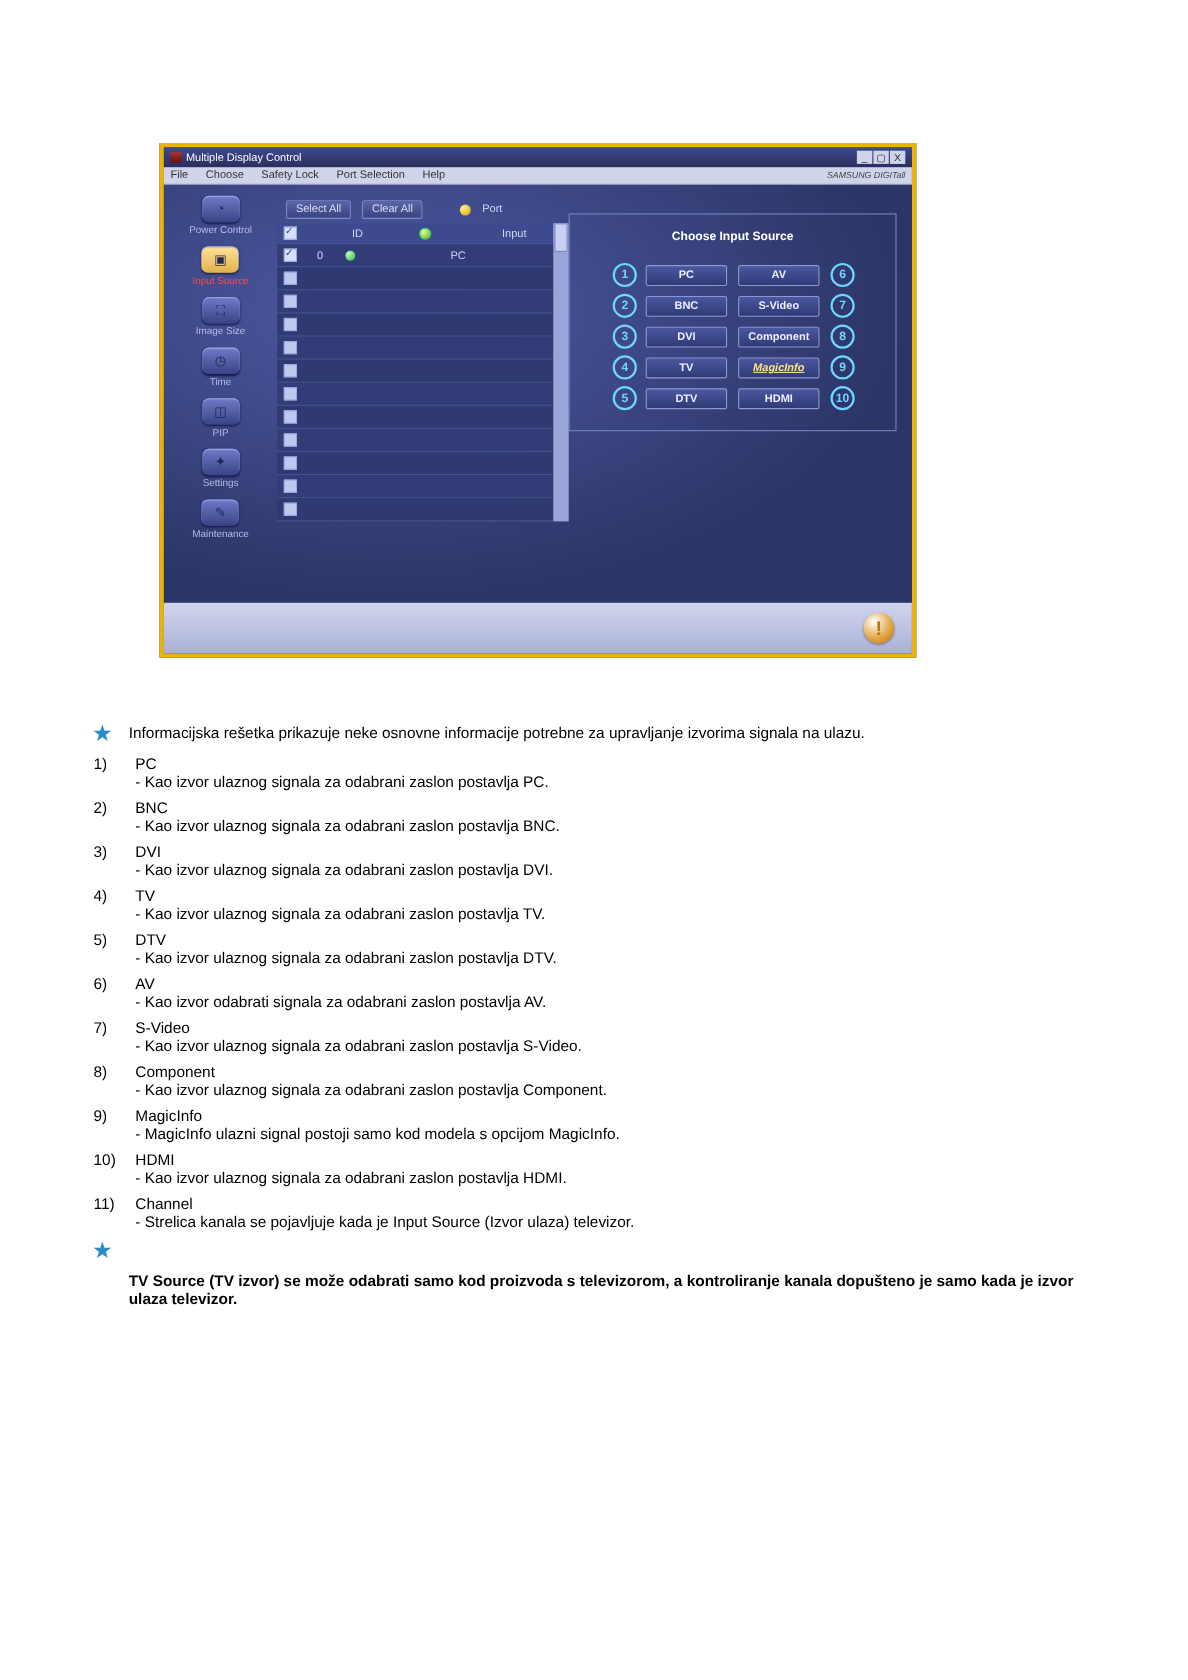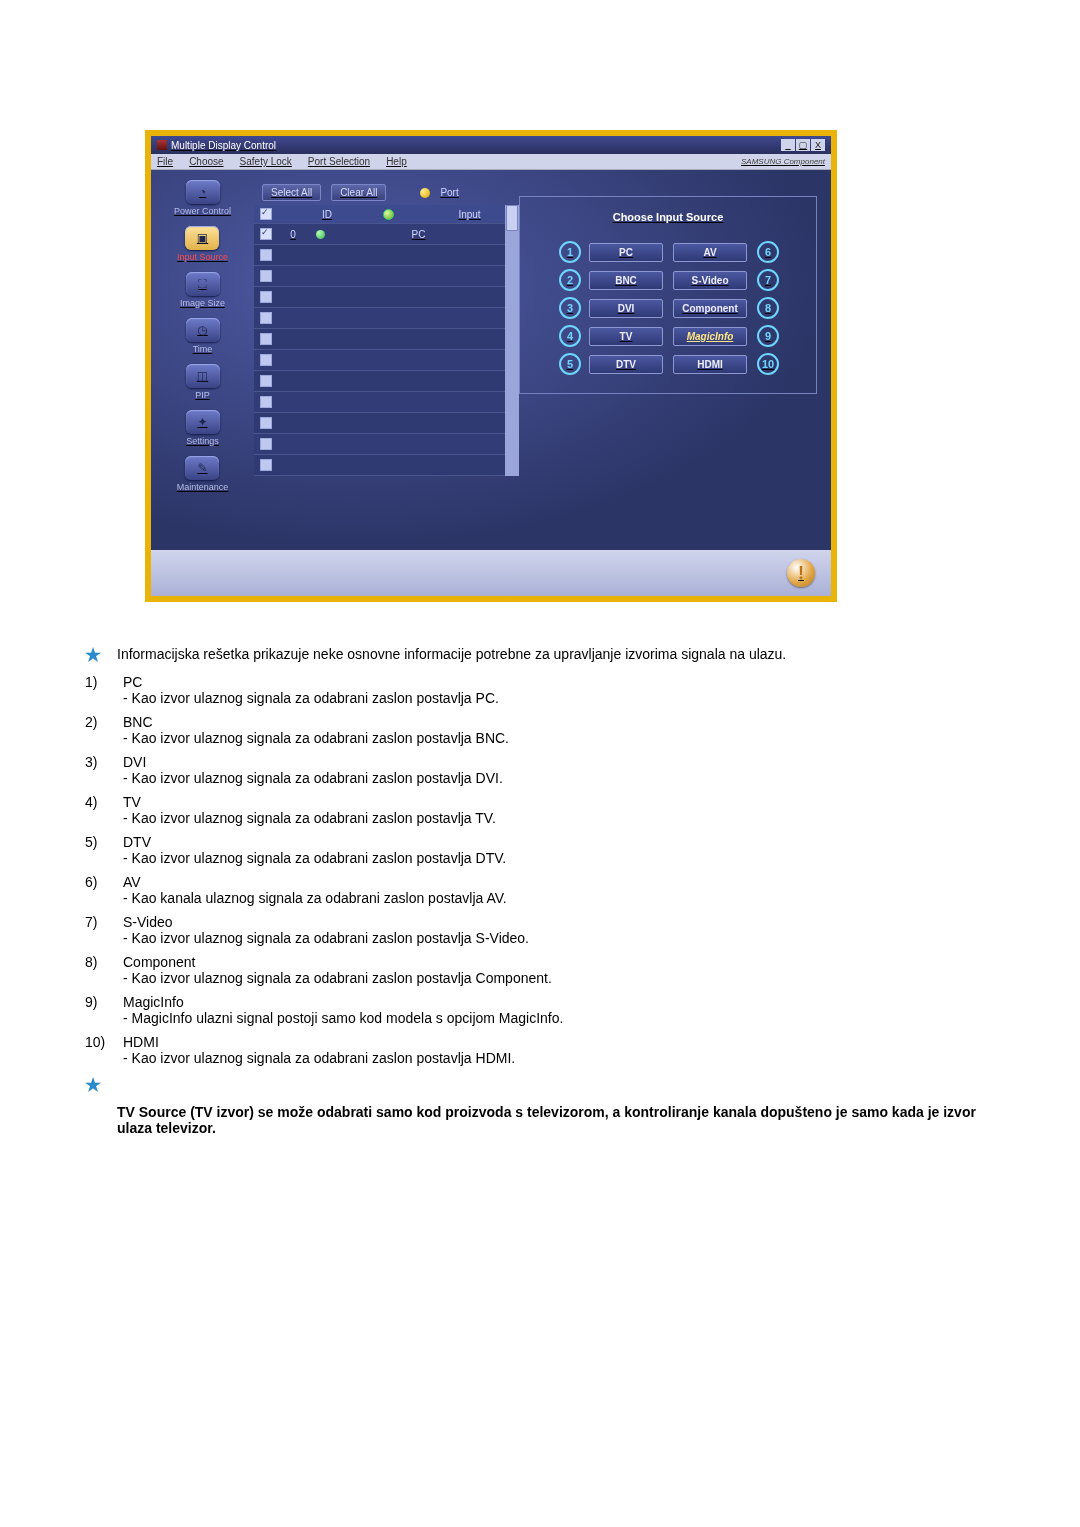--- a/index.html
+++ b/index.html
@@ -8,25 +8,24 @@
     font-family: Arial, Helvetica, sans-serif;
     font-size: 14px;
     color: #000;
     background: #fff;
     width: 1080px;
   }
   .page {
     padding: 130px 85px 60px 85px;
   }
   .app-window {
-    border: 6px solid #eab308;
+    border: 4px solid #eab308;
     width: 680px;
-    margin: 0 auto 44px 60px;
+    margin: 0 auto 60px 60px;
     background: #2b3566;
-    text-decoration: underline;
   }
   .titlebar {
     background: linear-gradient(#3f4990, #2a2f5e);
     color: #fff;
     font-size: 10px;
     padding: 3px 6px;
     display: flex;
     align-items: center;
     justify-content: space-between;
   }
@@ -224,21 +223,21 @@
     </div>
 
     <div class="menubar">
       <div class="menubar-left">
         <span>File</span>
         <span>Choose</span>
         <span>Safety Lock</span>
         <span>Port Selection</span>
         <span>Help</span>
       </div>
-      <span class="brand">SAMSUNG Component</span>
+      <span class="brand">SAMSUNG DIGITall</span>
     </div>
 
     <div class="app-body">
 
       <div class="sidebar">
         <div class="side-item">
           <div class="side-icon">◔</div>
           <span>Power Control</span>
         </div>
         <div class="side-item active">
@@ -469,21 +468,21 @@
           <div class="num">5)</div>
           <div class="li-body">
             <div class="li-title">DTV</div>
             <div class="li-desc">- Kao izvor ulaznog signala za odabrani zaslon postavlja DTV.</div>
           </div>
         </li>
         <li>
           <div class="num">6)</div>
           <div class="li-body">
             <div class="li-title">AV</div>
-            <div class="li-desc">- Kao kanala ulaznog signala za odabrani zaslon postavlja AV.</div>
+            <div class="li-desc">- Kao izvor odabrati signala za odabrani zaslon postavlja AV.</div>
           </div>
         </li>
         <li>
           <div class="num">7)</div>
           <div class="li-body">
             <div class="li-title">S-Video</div>
             <div class="li-desc">- Kao izvor ulaznog signala za odabrani zaslon postavlja S-Video.</div>
           </div>
         </li>
         <li>
@@ -498,20 +497,27 @@
           <div class="li-body">
             <div class="li-title">MagicInfo</div>
             <div class="li-desc">- MagicInfo ulazni signal postoji samo kod modela s opcijom MagicInfo.</div>
           </div>
         </li>
         <li>
           <div class="num">10)</div>
           <div class="li-body">
             <div class="li-title">HDMI</div>
             <div class="li-desc">- Kao izvor ulaznog signala za odabrani zaslon postavlja HDMI.</div>
+          </div>
+        </li>
+        <li>
+          <div class="num">11)</div>
+          <div class="li-body">
+            <div class="li-title">Channel</div>
+            <div class="li-desc">- Strelica kanala se pojavljuje kada je Input Source (Izvor ulaza) televizor.</div>
           </div>
         </li>
       </ol>
 
     <div class="star-row" style="margin-top:6px;">
       <div class="star">★</div>
       <div class="bold-note">TV Source (TV izvor) se može odabrati samo kod proizvoda s televizorom, a kontroliranje kanala dopušteno je samo kada je izvor ulaza televizor.</div>
     </div>
   </div>
 

